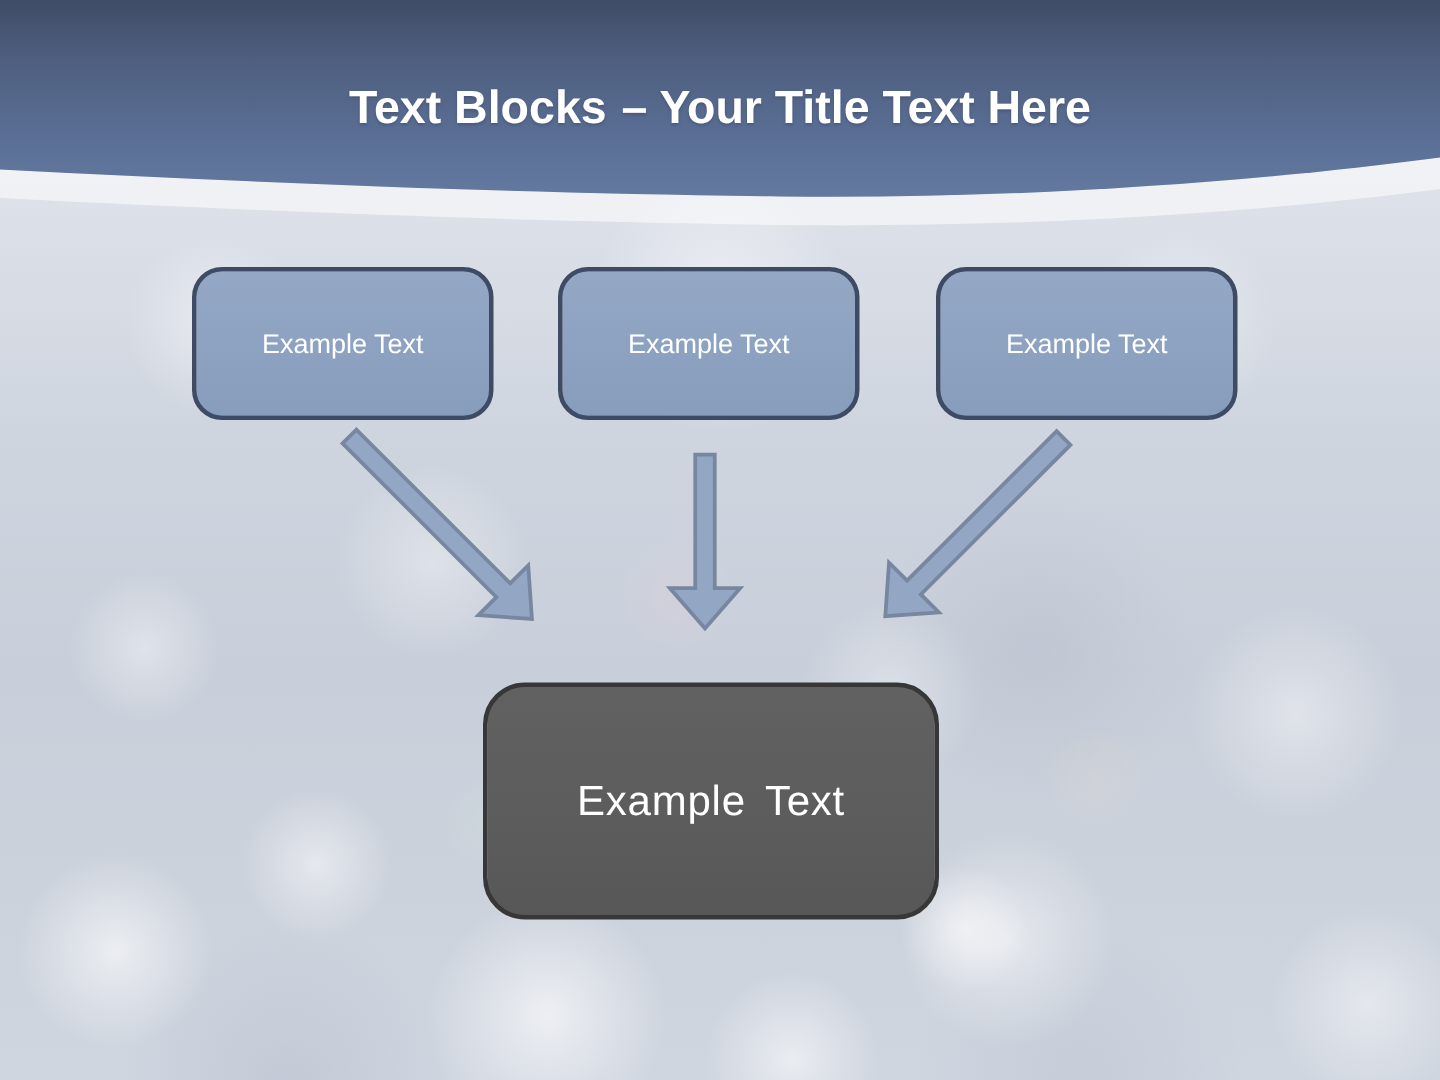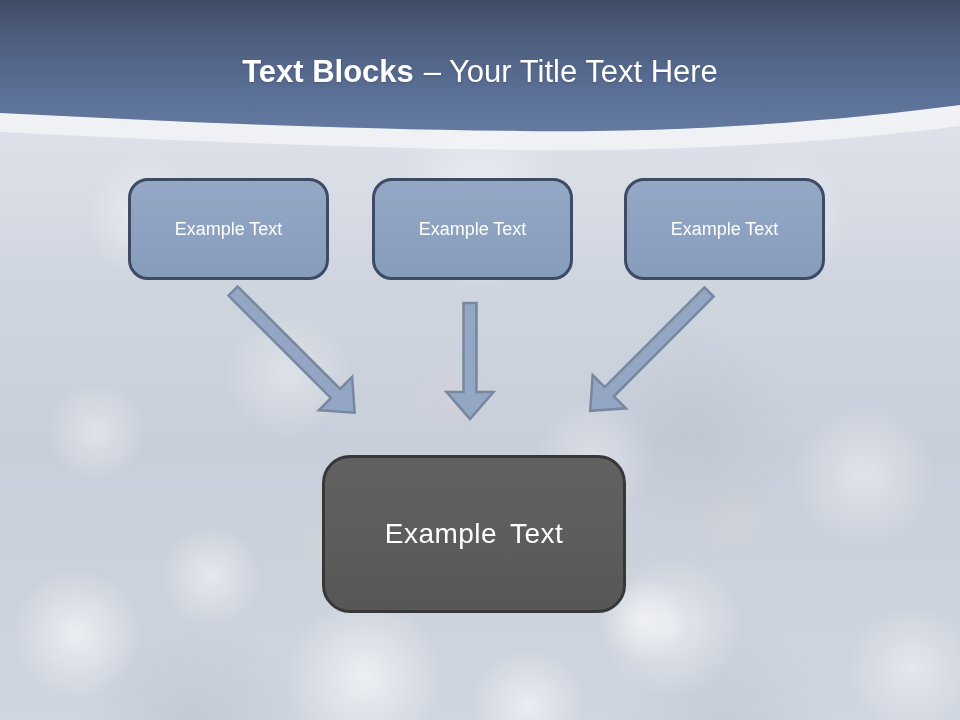--- a/index.html
+++ b/index.html
@@ -39,21 +39,21 @@
   
   .header-wave{position:absolute;top:0;left:0;width:960px;height:160px;}
   .slide-title{
     position:absolute;top:52px;left:0;width:960px;
     text-align:center;color:#ffffff;
     font-size:31px;line-height:40px;
     text-shadow:0 1px 2px rgba(30,40,60,0.25);
     white-space:nowrap;
   }
   .slide-title .t-bold{font-weight:700;}
-  .slide-title .t-rest{font-weight:400;margin-left:0.32em;}
+  .slide-title .t-rest{font-weight:700;margin-left:0.32em;}
   
   .tbox{
     position:absolute;top:178px;width:201px;height:102px;
     box-sizing:border-box;
     background:linear-gradient(180deg,#94a8c6 0%,#8da2c0 55%,#879dbc 100%);
     border:3px solid #3d4b64;
     border-radius:20px;
     display:flex;align-items:center;justify-content:center;
     color:#ffffff;font-size:18px;
   }

